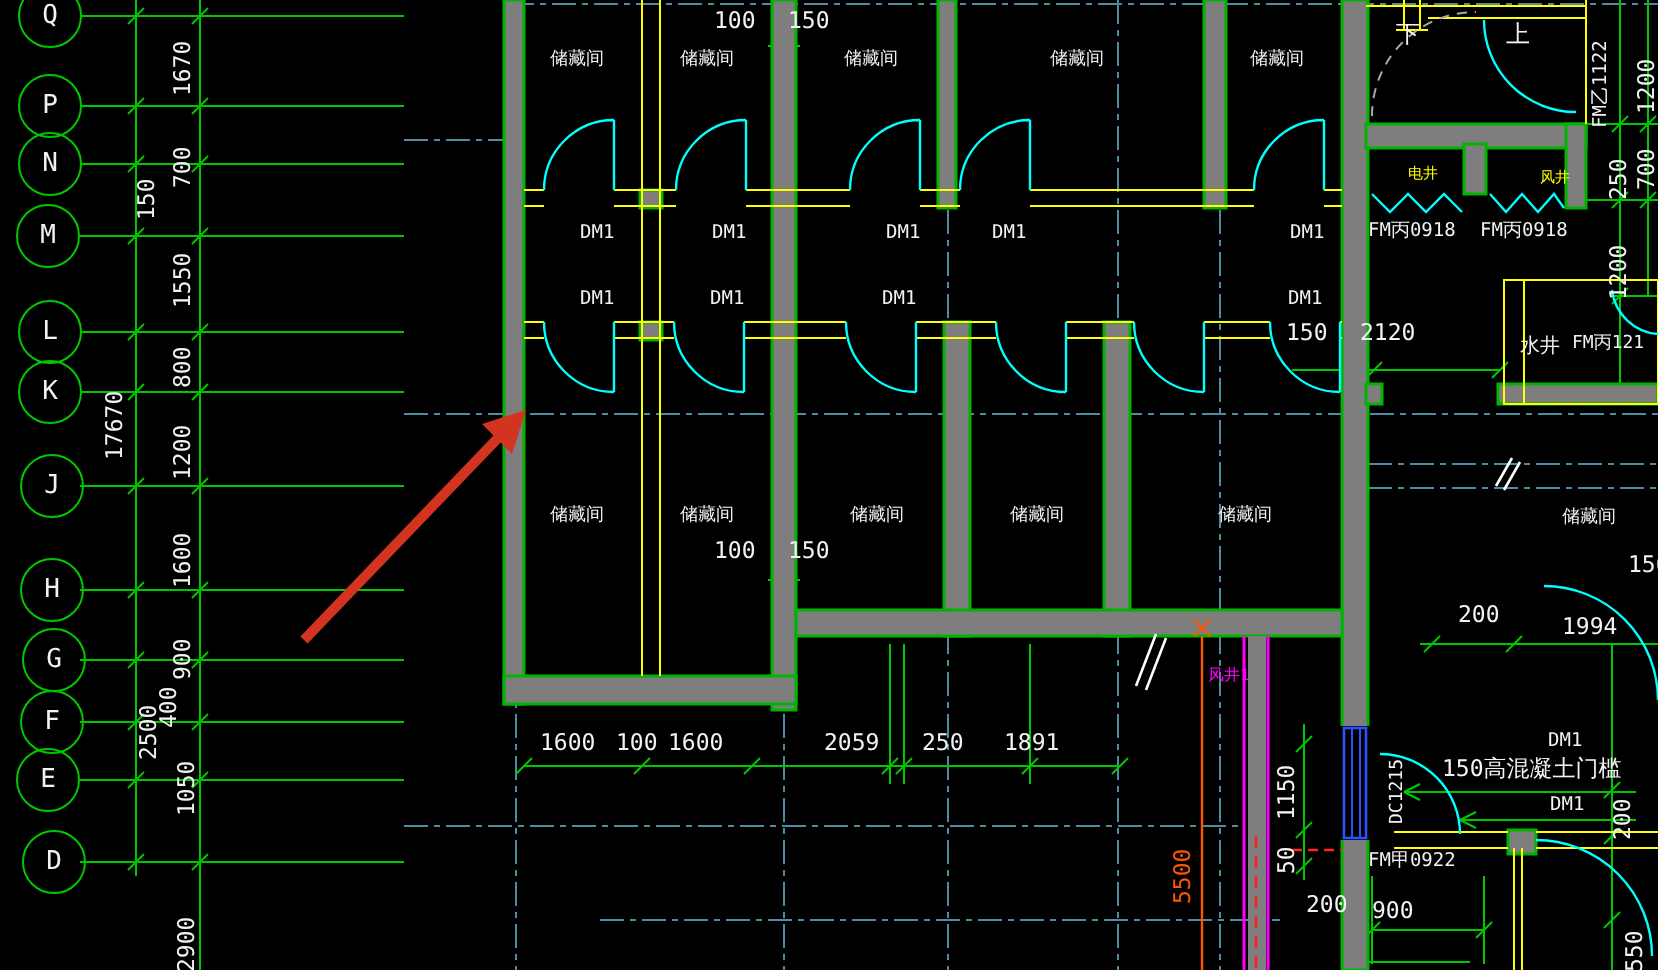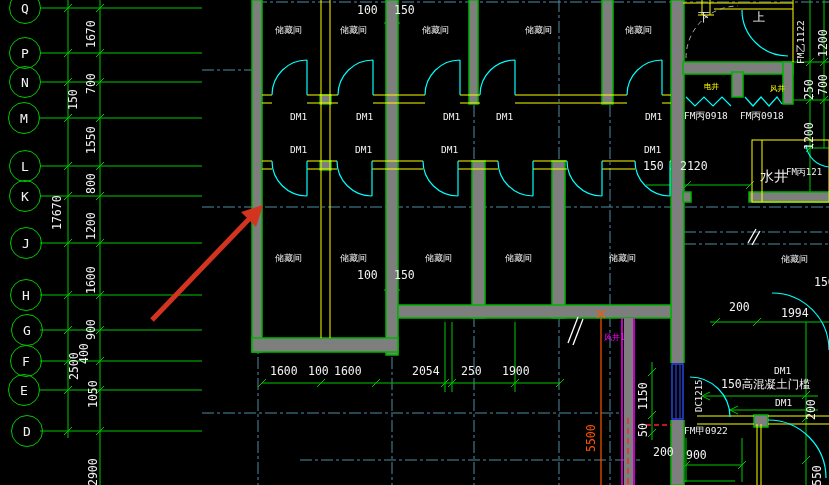--- a/index.html
+++ b/index.html
@@ -3,21 +3,21 @@
 <meta charset="utf-8">
 <style>
   html,body{margin:0;padding:0;background:#111;}
   #stage{position:relative;width:829px;height:485px;background:#000;overflow:hidden;
          font-family:"DejaVu Sans Mono",monospace;}
   #stage svg{position:absolute;left:0;top:0;}
   .t{position:absolute;line-height:1;white-space:nowrap;color:#f2f2f2;
      font-family:"DejaVu Sans Mono",monospace;font-size:11.5px;}
   .r{transform:rotate(-90deg);transform-origin:0 0;}
   .c{transform:translate(-50%,-50%);}
-  .s13{font-size:13px}.s10{font-size:14px}.s95{font-size:9.5px}.s9{font-size:9px}
+  .s13{font-size:13px}.s10{font-size:10px}.s95{font-size:9.5px}.s9{font-size:9px}
   .s8{font-size:8px}.s75{font-size:7.5px}.s12{font-size:12px}
   .yel{color:#ffff00}.mag{color:#ff00ff}.org{color:#ff5500}
 </style>
 </head>
 <body>
 
 <div id="stage">
 
 <svg width="829" height="485" viewBox="0 0 829 485">
 
@@ -227,23 +227,23 @@
 <span class="t" style="left:357px;top:5px">100</span>
 <span class="t" style="left:394px;top:5px">150</span>
 <span class="t" style="left:357px;top:270px">100</span>
 <span class="t" style="left:394px;top:270px">150</span>
 <span class="t" style="left:643px;top:161px">150</span>
 <span class="t" style="left:680px;top:161px">2120</span>
 
 <span class="t" style="left:270px;top:366px">1600</span>
 <span class="t" style="left:308px;top:366px">100</span>
 <span class="t" style="left:334px;top:366px">1600</span>
-<span class="t" style="left:412px;top:366px">2054</span>
+<span class="t" style="left:412px;top:366px">2059</span>
 <span class="t" style="left:461px;top:366px">250</span>
-<span class="t" style="left:502px;top:366px">1900</span>
+<span class="t" style="left:502px;top:366px">1891</span>
 
 <span class="t r" style="left:818px;top:57px">1200</span>
 <span class="t r" style="left:804px;top:100px">250</span>
 <span class="t r" style="left:818px;top:95px">700</span>
 <span class="t r" style="left:804px;top:150px">1200</span>
 <span class="t" style="left:814px;top:277px">150</span>
 <span class="t" style="left:729px;top:302px">200</span>
 <span class="t" style="left:781px;top:308px">1994</span>
 <span class="t r" style="left:806px;top:420px">200</span>
 <span class="t r" style="left:812px;top:486px">550</span>

